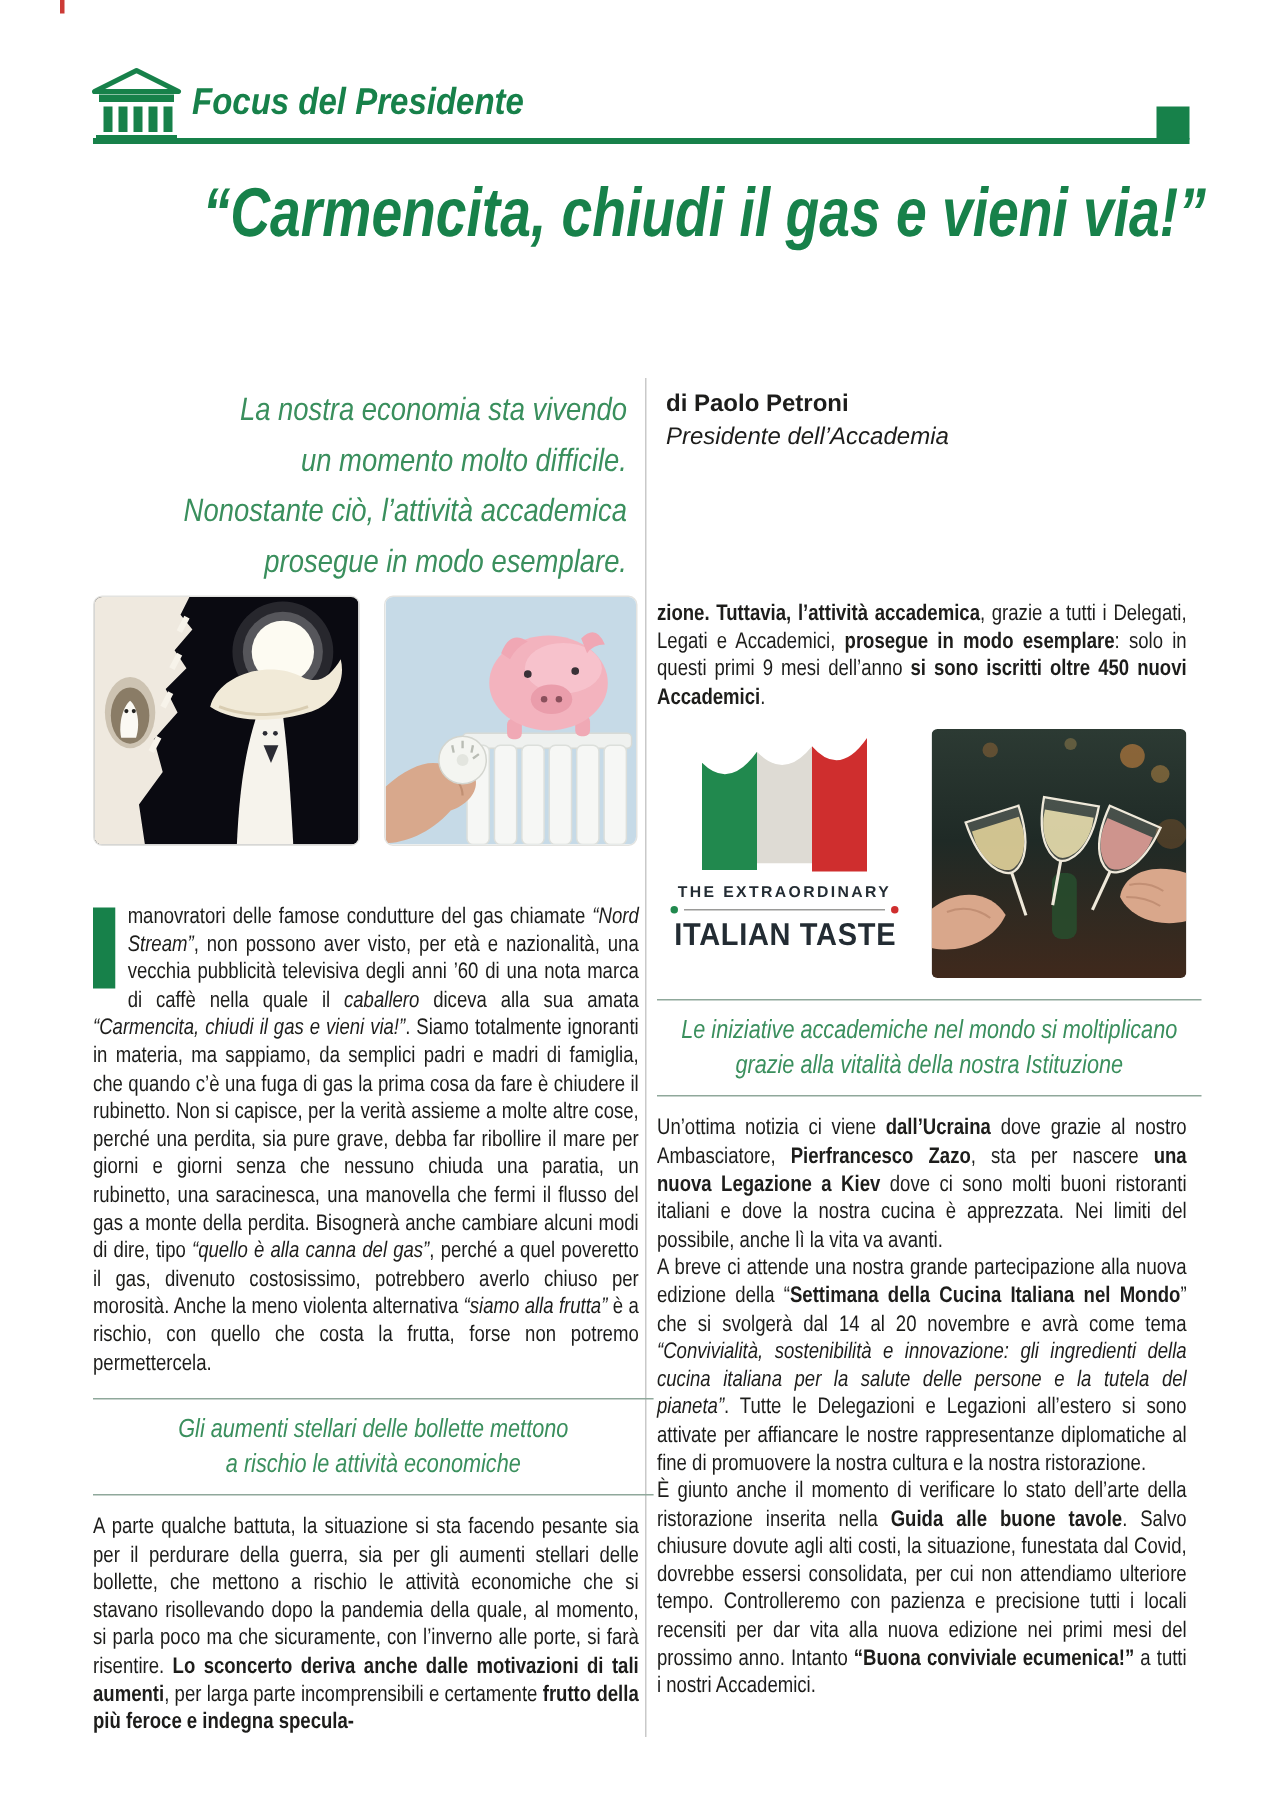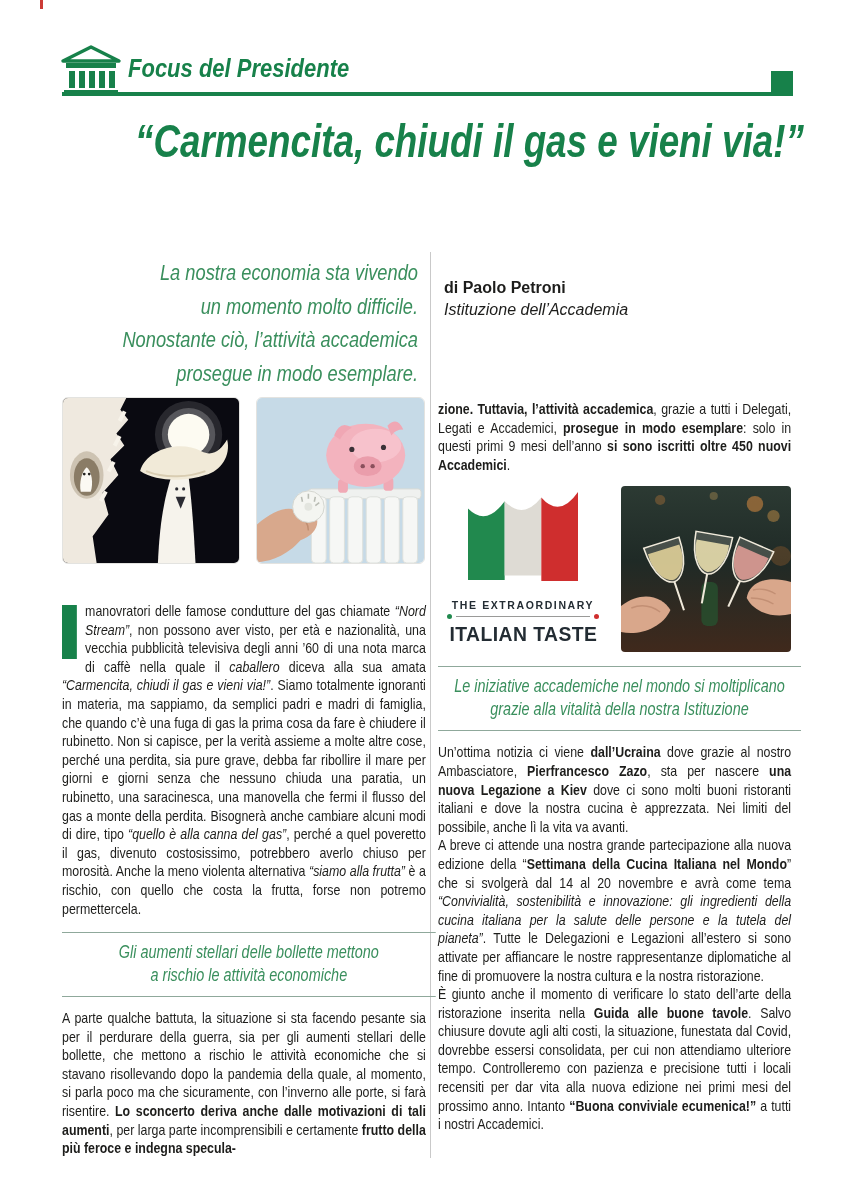--- a/index.html
+++ b/index.html
@@ -18,21 +18,21 @@
   
   .title{left:62px;top:114px;width:731px;margin:0;text-align:center;font-size:46px;line-height:1.2;
          font-weight:bold;font-style:italic;color:#17814a;white-space:nowrap;
          transform:scaleX(.8);transform-origin:50% 0;}
 
   
   .quote{left:0;top:257px;width:418px;text-align:right;color:#3a8f5d;font-style:italic;
          font-size:21.5px;line-height:33.5px;transform:scaleX(.85);transform-origin:100% 0;}
   .quote div{white-space:nowrap;}
   .byline{left:444px;top:259px;font-size:16px;line-height:22px;}
-  .byline .name{font-weight:bold;margin-top:18px;}
+  .byline .name{font-weight:bold;}
   .byline .role{font-style:italic;}
   .vdivider{left:430px;top:252px;width:1px;height:906px;background:#c9c9c9;}
 
   
   figure{margin:0;padding:0;}
   .photo{border:1px solid #e3e3e0;border-radius:6px;overflow:hidden;box-sizing:border-box;background:#fff;}
   .fig-carosello{left:62px;top:397px;width:178px;height:167px;}
   .fig-piggy{left:256px;top:397px;width:169px;height:167px;}
   .photo svg{display:block;width:100%;height:100%;}
 
@@ -50,21 +50,21 @@
                  border-bottom:1px solid #8fa89b;text-align:center;color:#3a8f5d;
                  font-style:italic;font-size:17.5px;line-height:23px;}
   .subhead-block div{white-space:nowrap;}
 
   
   .imgrow{display:flex;gap:13px;margin:12px 0 10px;height:166px;}
   .logo-box{width:170px;box-sizing:border-box;background:#fff;display:flex;flex-direction:column;
             align-items:center;padding-top:4px;}
   .logo-box svg{display:block;}
   .logo-t1{font-size:10.5px;font-weight:bold;letter-spacing:1.6px;color:#232c33;
-           white-space:nowrap;margin-top:17px;}
+           white-space:nowrap;margin-top:7px;}
   .dotline{width:152px;display:flex;align-items:center;gap:4px;margin:3px 0 2px;}
   .dotline .ln{flex:1;height:1px;background:#9a9a98;}
   .dotline .dg{width:5px;height:5px;border-radius:50%;background:#21894e;}
   .dotline .dr{width:5px;height:5px;border-radius:50%;background:#cf2e2e;}
   .logo-t2{font-size:21px;font-weight:bold;letter-spacing:.5px;color:#232c33;white-space:nowrap;
            transform:scaleX(.92);margin-top:1px;}
   .fig-wine{flex:1;border-radius:4px;overflow:hidden;}
   .fig-wine svg{display:block;width:100%;height:100%;}
 </style>
 </head>
@@ -94,21 +94,21 @@
 
   <div class="abs quote">
     <div>La nostra economia sta vivendo</div>
     <div>un momento molto difficile.</div>
     <div>Nonostante ciò, l’attività accademica</div>
     <div>prosegue in modo esemplare.</div>
   </div>
   <div class="abs vdivider"></div>
   <div class="abs byline">
     <div class="name">di Paolo Petroni</div>
-    <div class="role">Istituzione dell’Accademia</div>
+    <div class="role">Presidente dell’Accademia</div>
   </div>
 
   <figure class="abs photo fig-carosello">
     <svg viewBox="0 0 178 167" preserveAspectRatio="none">
       <rect width="178" height="167" fill="#0a0a11"></rect>
       <circle cx="127" cy="37" r="34" fill="#ffffff" opacity=".12"></circle>
       <circle cx="127" cy="37" r="27" fill="#ffffff" opacity=".22"></circle>
       <circle cx="127" cy="37" r="21" fill="#fdfbf2"></circle>
       <path d="M0,0 L64,0 L58,12 L66,22 L54,36 L62,48 L48,62 L56,78 L40,96 L46,118 L30,140 L34,167 L0,167 Z" fill="#efe9df"></path>
       <rect x="58" y="13" width="4" height="11" fill="#f7f3ea" transform="rotate(28 60 18)"></rect>

